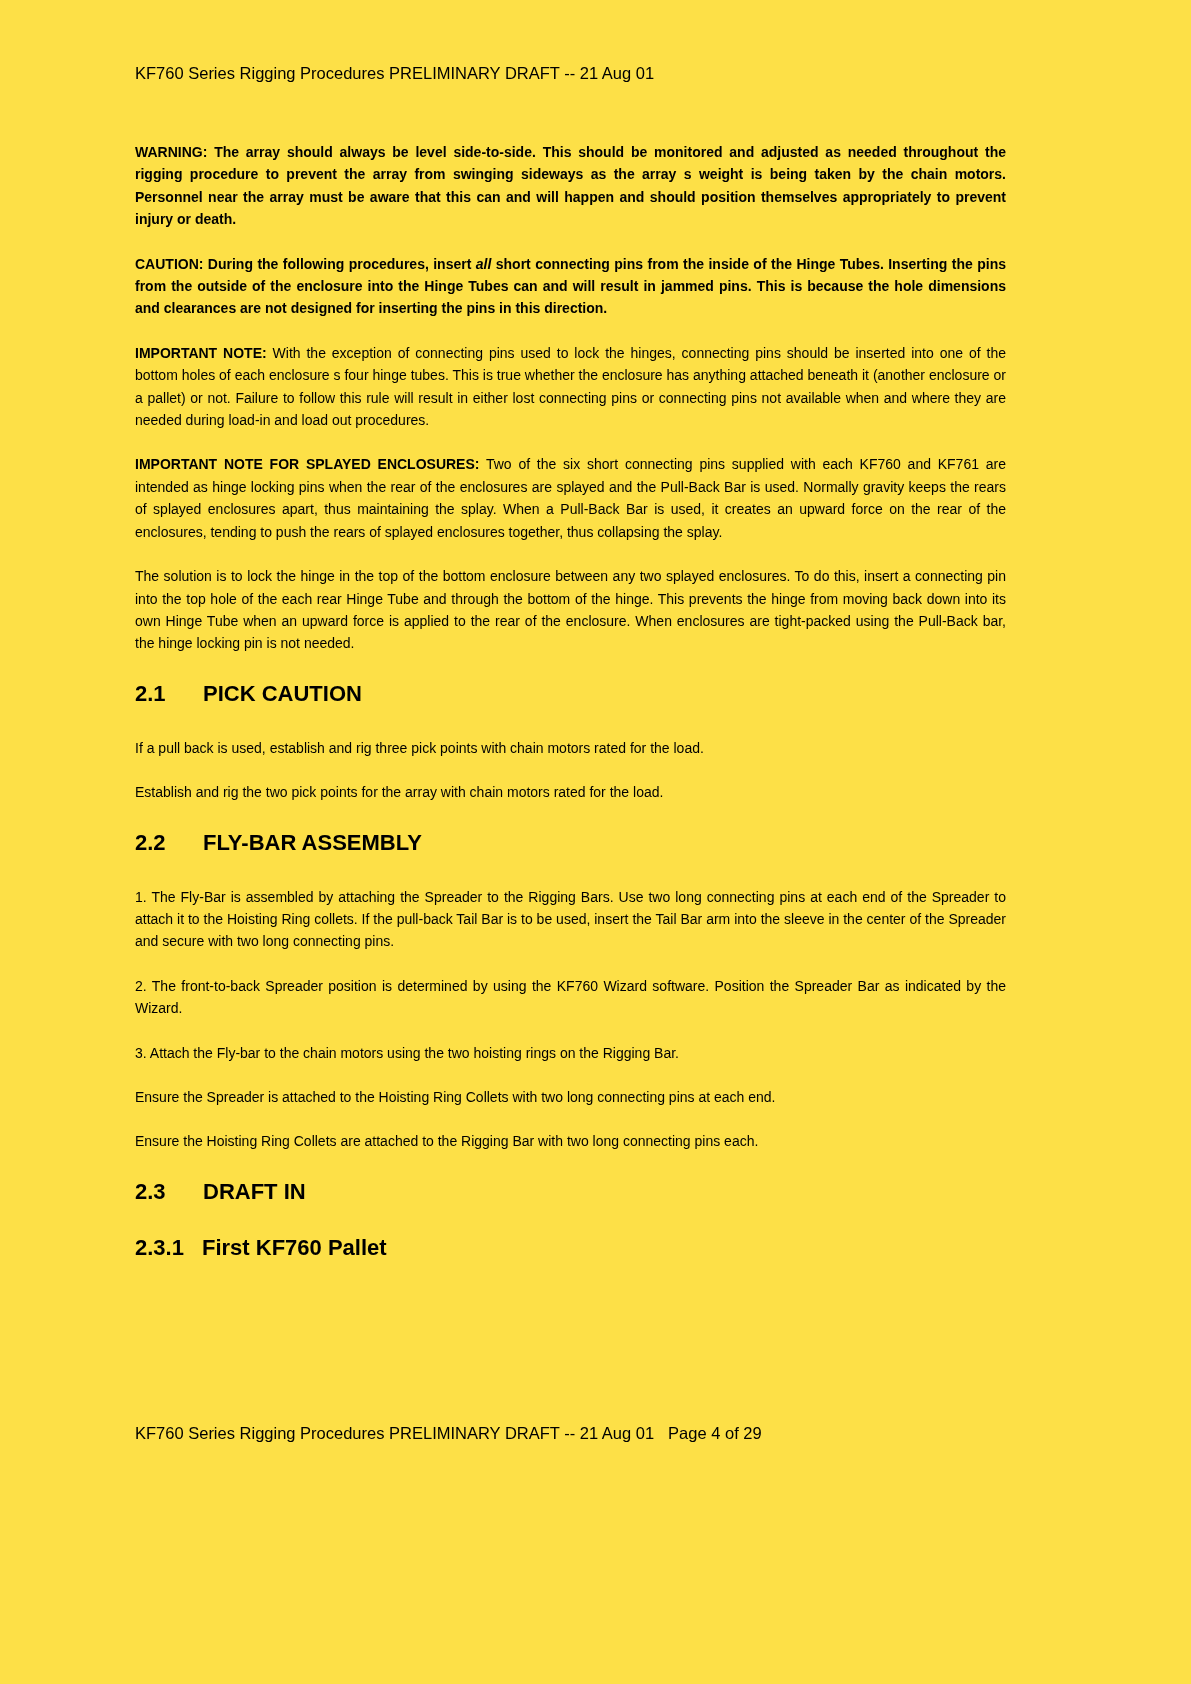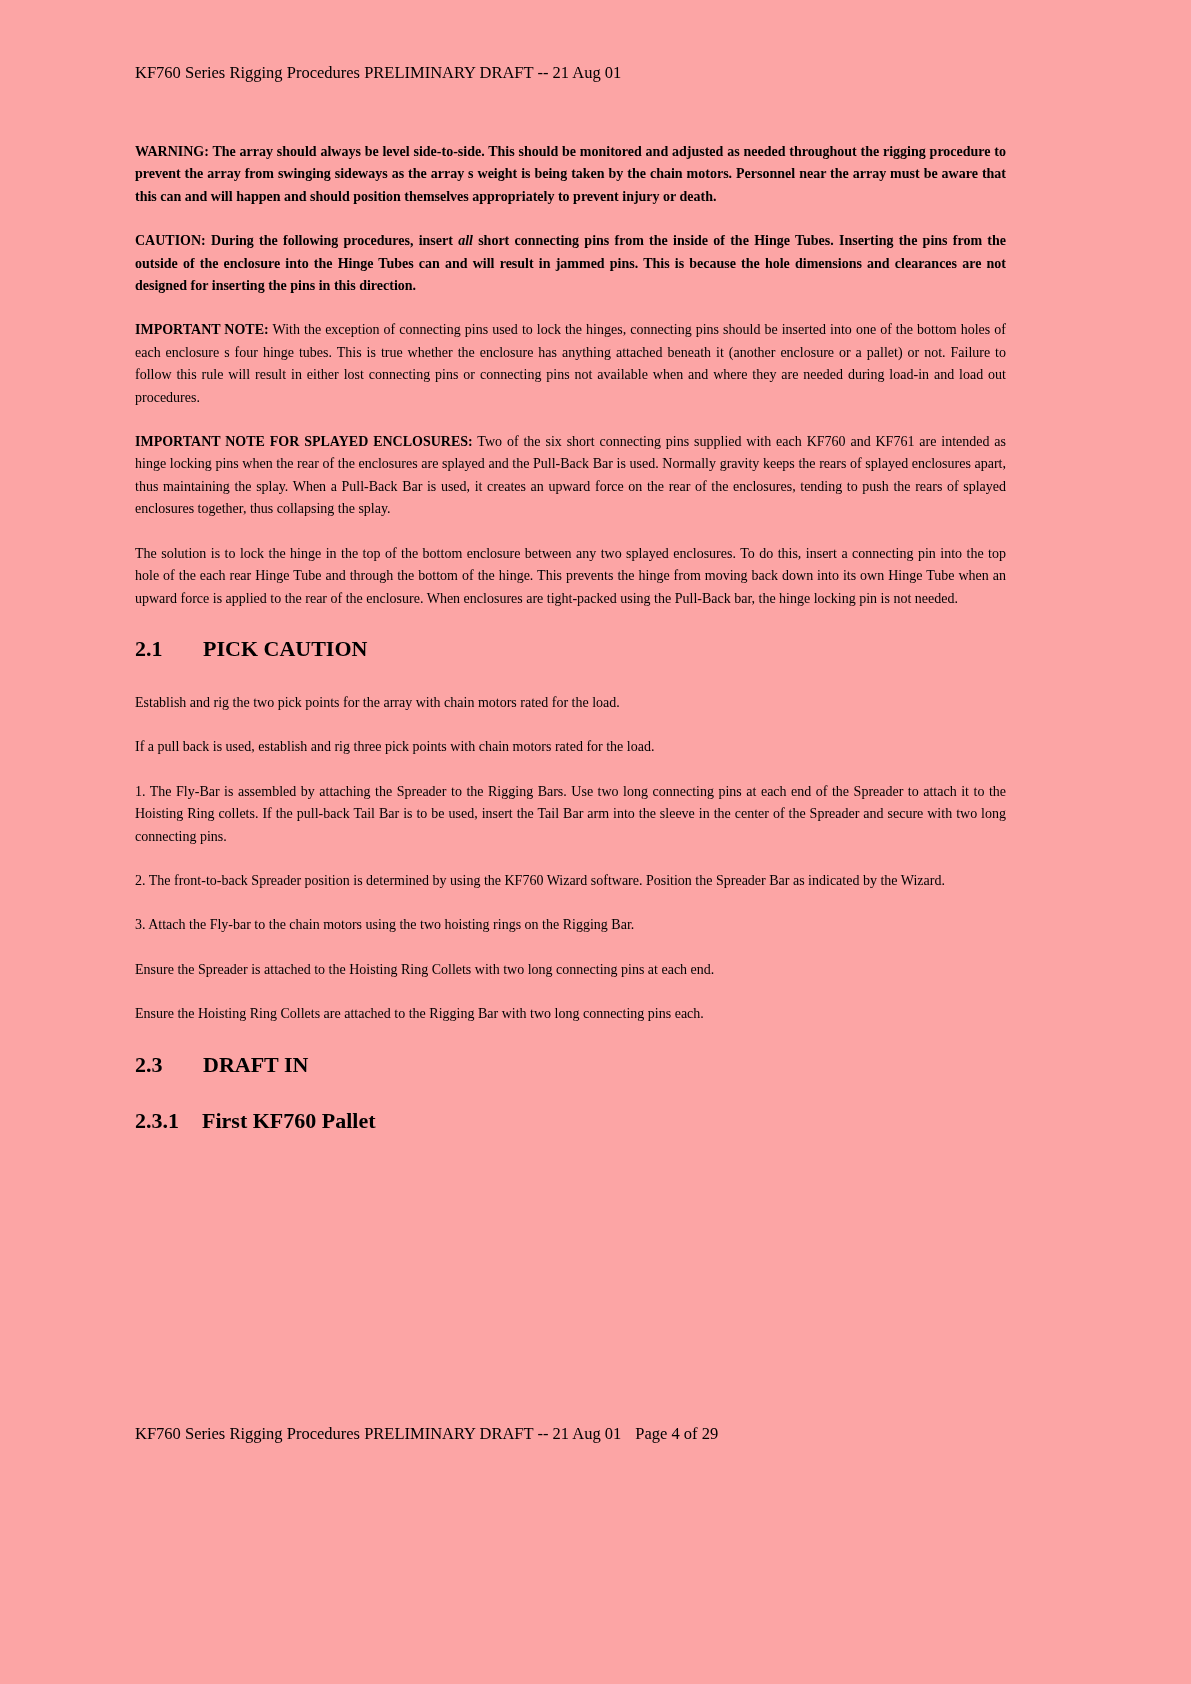--- a/index.html
+++ b/index.html
@@ -4,22 +4,22 @@
 <style>
   html, body {
     margin: 0;
     padding: 0;
     background: #ffffff;
   }
   .page {
     position: relative;
     width: 1191px;
     height: 1684px;
-    background: #fca5a5;
-    font-family: Liberation Serif, serif;
+    background: #fde047;
+    font-family: Liberation Sans, sans-serif;
     color: #000000;
     overflow: hidden;
   }
   .content {
     position: absolute;
     top: 62px;
     left: 135px;
     width: 871px;
   }
   .doc-header {
@@ -69,23 +69,24 @@
     <p class="body bold"><span>CAUTION: During the following procedures, insert </span><span class="italic">all</span><span> short connecting pins from the inside of the Hinge Tubes.  Inserting the pins from the outside of the enclosure into the Hinge Tubes can and will result in jammed pins.  This is because the hole dimensions and clearances are not designed for inserting the pins in this direction.</span></p>
 
     <p class="body"><span class="bold">IMPORTANT  NOTE:</span><span> With the exception of connecting pins used to lock the hinges, connecting pins should be inserted into one of the bottom holes of each enclosure s four hinge tubes.  This is true whether the enclosure has anything attached beneath it (another enclosure or a pallet) or not.  Failure to follow this rule will result in either lost connecting pins or connecting pins not available when and where they are needed during load-in and load out procedures.</span></p>
 
     <p class="body"><span class="bold">IMPORTANT NOTE FOR SPLAYED ENCLOSURES:</span><span>  Two of the six short connecting pins supplied with each KF760 and KF761 are intended as hinge locking pins when the rear of the enclosures are splayed and the Pull-Back Bar is used.  Normally gravity keeps the rears of splayed enclosures apart, thus maintaining the splay.  When a Pull-Back Bar is used, it creates an upward force on the rear of the enclosures, tending to push the rears of splayed enclosures together, thus collapsing the splay.</span></p>
 
     <p class="body">The solution is to lock the hinge in the top of the bottom enclosure between any two splayed enclosures.  To do this, insert a connecting pin into the top hole of the each rear Hinge Tube and through the bottom of the hinge. This prevents the hinge from moving back down into its own Hinge Tube when an upward force is applied to the rear of the enclosure.  When enclosures are tight-packed using the Pull-Back bar, the hinge locking pin is not needed.</p>
 
     <h2 class="section"><span class="num">2.1</span><span>PICK CAUTION</span></h2>
 
+    <p class="body">If a pull back is used, establish and rig three pick points with chain motors rated for the load.</p>
     <p class="body">Establish and rig the two pick points for the array with chain motors rated for the load.</p>
-    <p class="body">If a pull back is used, establish and rig three pick points with chain motors rated for the load.</p>
 
+    <h2 class="section"><span class="num">2.2</span><span>FLY-BAR ASSEMBLY</span></h2>
 
     <p class="body">1.  The Fly-Bar is assembled by attaching the Spreader to the Rigging Bars.  Use two long connecting pins at each end of the Spreader to attach it to the Hoisting Ring collets.  If the pull-back Tail Bar is to be used, insert the Tail Bar arm into the sleeve in the center of the Spreader and secure with two long connecting pins.</p>
     <p class="body">2.  The front-to-back Spreader position is determined by using the KF760 Wizard software.  Position the Spreader Bar as indicated by the Wizard.</p>
     <p class="body">3.  Attach the Fly-bar to the chain motors using the two hoisting rings on the Rigging Bar.</p>
     <p class="body">Ensure the Spreader is attached to the Hoisting Ring Collets with two long connecting pins at each end.</p>
     <p class="body">Ensure the Hoisting Ring Collets are attached to the Rigging Bar with two long connecting pins each.</p>
 
     <h2 class="section"><span class="num">2.3</span><span>DRAFT IN</span></h2>
 
     <h3 class="subsection"><span class="num">2.3.1</span><span>First KF760 Pallet</span></h3>

